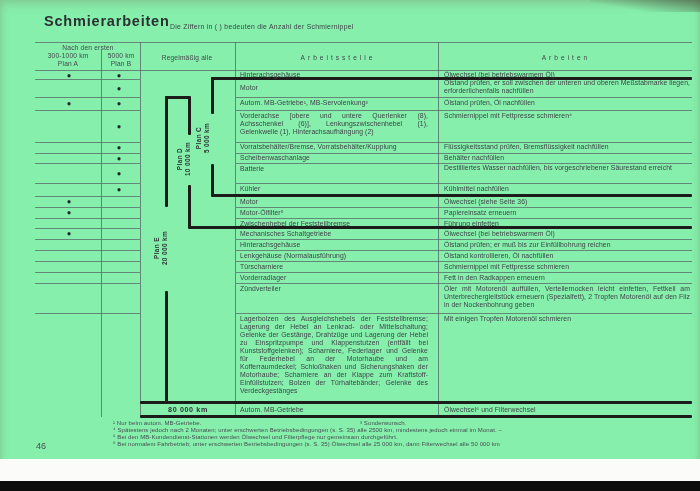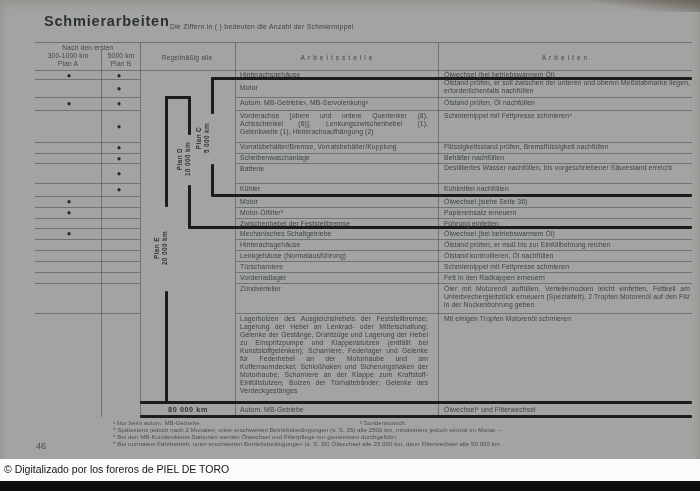--- a/index.html
+++ b/index.html
@@ -1,18 +1,18 @@
 <!DOCTYPE html>
 <html><head>
 <meta charset="utf-8">
 <style>
   html,body{margin:0;padding:0;background:#555;}
   .page{
     position:relative;width:700px;height:491px;overflow:hidden;
-    background:#a3a3a3;
+    background:#86efac;
     font-family:"Liberation Sans", sans-serif;
     color:#3d4446;
   }
   .page::after{content:"";position:absolute;inset:0;pointer-events:none;
     box-shadow:inset 0 4px 10px rgba(120,110,85,.25), inset 0 -2px 6px rgba(120,110,85,.15);}
   .title{position:absolute;left:44px;top:13px;font-size:14.5px;font-weight:bold;
     letter-spacing:.8px;color:#2b3133;z-index:2;}
   .subtitle{position:absolute;left:170px;top:23px;font-size:6.8px;letter-spacing:.3px;z-index:2;}
   .hdr{position:absolute;font-size:6.6px;letter-spacing:.2px;transform:translateX(-50%);
     white-space:nowrap;z-index:2;color:#41494b;}
@@ -144,21 +144,20 @@
 
   <div class="footnote" style="left:113px;top:420px;">¹  Nur beim autom. MB-Getriebe.</div>
   <div class="footnote" style="left:360px;top:420px;">³  Sonderwunsch.</div>
   <div class="footnote" style="left:113px;top:427px;">⁴  Spätestens jedoch nach 2 Monaten; unter erschwerten Betriebsbedingungen (s. S. 35) alle 2500 km, mindestens jedoch einmal im Monat. –</div>
   <div class="footnote" style="left:113px;top:434px;">⁵  Bei den MB-Kundendienst-Stationen werden Ölwechsel und Filterpflege nur gemeinsam durchgeführt.</div>
   <div class="footnote" style="left:113px;top:441px;">⁶  Bei normalem Fahrbetrieb; unter erschwerten Betriebsbedingungen (s. S. 35) Ölwechsel alle 25 000 km, dann Filterwechsel alle 50 000 km</div>
 
   <div class="pagenum">46</div>
 
   <div class="white-strip"></div>
-  <div class="watermark">© Digitalizado por los foreros de PIEL DE TORO</div>
   <div class="black-bar"></div>
 <div class="rule-h" style="left: 35px; top: 42px; width: 657px;"></div>
     <div class="rule-h" style="left: 35px; top: 70px; width: 657px;"></div>
     <div class="rule-h" style="left: 35px; top: 79px; width: 105px;"></div>
     <div class="rule-h" style="left: 35px; top: 97px; width: 105px;"></div>
     <div class="rule-h" style="left: 35px; top: 110px; width: 105px;"></div>
     <div class="rule-h" style="left: 35px; top: 142px; width: 105px;"></div>
     <div class="rule-h" style="left: 35px; top: 153px; width: 105px;"></div>
     <div class="rule-h" style="left: 35px; top: 163px; width: 105px;"></div>
     <div class="rule-h" style="left: 35px; top: 183px; width: 105px;"></div>

